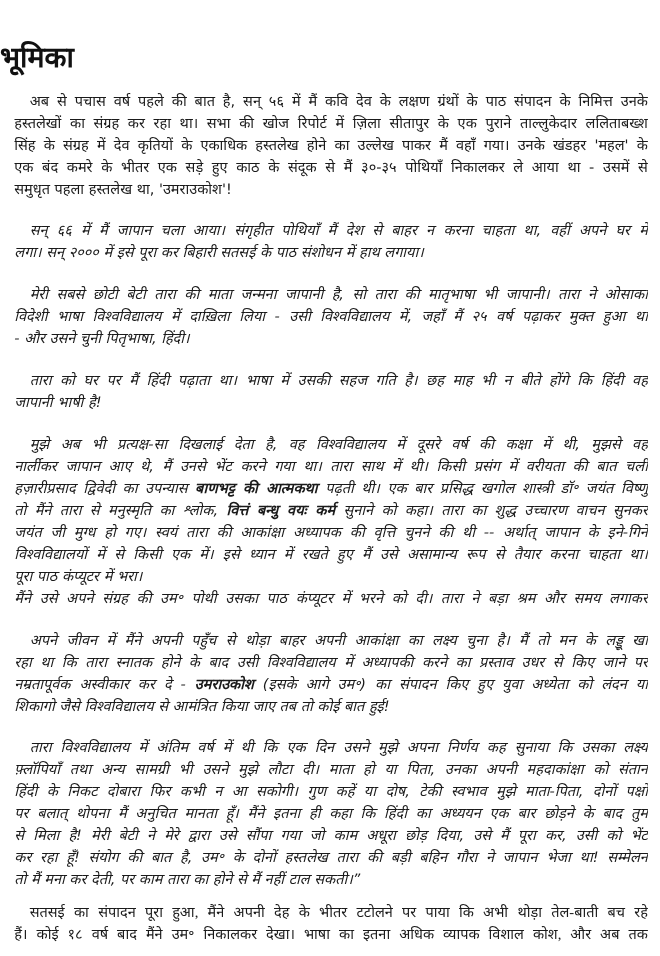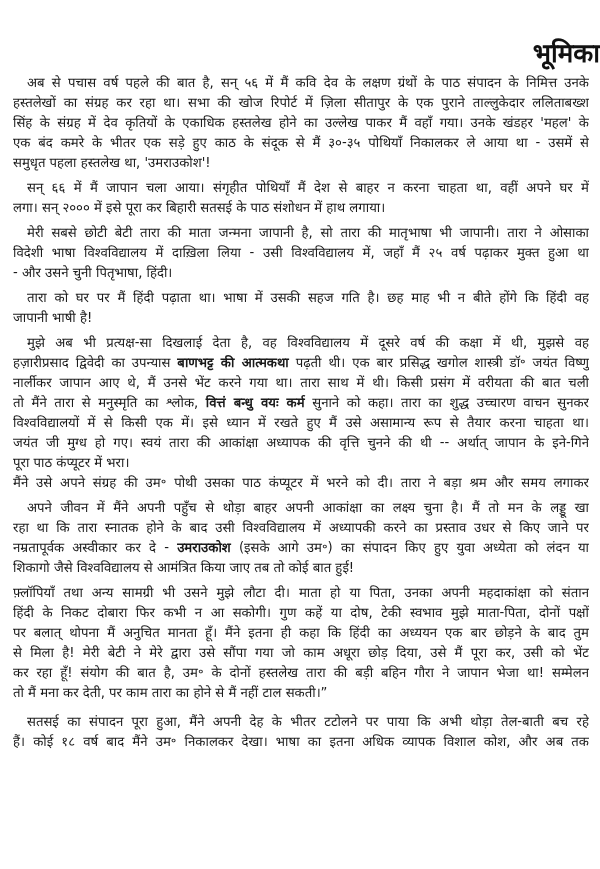--- a/index.html
+++ b/index.html
@@ -4,36 +4,36 @@
   <style>
     html, body { margin: 0; padding: 0; background: #ffffff; }
     body {
       width: 600px; height: 869px; overflow: hidden; position: relative;
       color: #1a1a1a;
       font-family: "DejaVu Sans", "Liberation Sans", sans-serif;
     }
     .page { position: absolute; left: 0; top: 0; width: 600px; height: 869px; }
     .title {
       position: absolute; left: 0; width: 600px; top: 38px;
-      text-align: right; font-size: 26px; font-weight: bold; line-height: 30px;
+      text-align: left; font-size: 26px; font-weight: bold; line-height: 30px;
       color: #111;
     }
     .body-text {
-      position: absolute; left: 13px; width: 576px; top: 73px;
+      position: absolute; left: 13px; width: 576px; top: 83px;
       font-size: 13.2px;
     }
     .para { margin: 0; }
     .line {
       display: block; height: 20px; line-height: 20px; white-space: nowrap;
       text-align: justify; text-align-last: justify; overflow: hidden;
     }
     .line.last { text-align-last: left; }
     .line.indent { padding-left: 14px; }
-    .para.gap { margin-top: 9px; }
-    .para.gap-s { margin-top: 5px; }
+    .para.gap { margin-top: 9px; font-family: Liberation Serif, serif; }
+    .para.gap-s { margin-top: 18px; font-style: italic; }
     b { font-weight: bold; }
   </style>
 </head>
 <body>
 
 <div class="page">
   <div class="title">भूमिका</div>
   <div class="body-text" id="body">
       <div class="para ">
         <span class="line indent">अब से पचास वर्ष पहले की बात है, सन् ५६ में मैं कवि देव के लक्षण ग्रंथों के पाठ संपादन के निमित्त उनके</span>
@@ -50,35 +50,36 @@
         <span class="line indent">मेरी सबसे छोटी बेटी तारा की माता जन्मना जापानी है, सो तारा की मातृभाषा भी जापानी। तारा ने ओसाका</span>
         <span class="line">विदेशी भाषा विश्वविद्यालय में दाख़िला लिया - उसी विश्वविद्यालय में, जहाँ मैं २५ वर्ष पढ़ाकर मुक्त हुआ था</span>
         <span class="line last">- और उसने चुनी पितृभाषा, हिंदी।</span>
       </div>
       <div class="para gap-s">
         <span class="line indent">तारा को घर पर मैं हिंदी पढ़ाता था। भाषा में उसकी सहज गति है। छह माह भी न बीते होंगे कि हिंदी वह</span>
         <span class="line last">जापानी भाषी है!</span>
       </div>
       <div class="para gap-s">
         <span class="line indent">मुझे अब भी प्रत्यक्ष-सा दिखलाई देता है, वह विश्वविद्यालय में दूसरे वर्ष की कक्षा में थी, मुझसे वह</span>
+        <span class="line">नार्लीकर जापान आए थे, मैं उनसे भेंट करने गया था। तारा साथ में थी। किसी प्रसंग में वरीयता की बात चली</span>
         <span class="line">हज़ारीप्रसाद द्विवेदी का उपन्यास <b>बाणभट्ट की आत्मकथा</b> पढ़ती थी। एक बार प्रसिद्ध खगोल शास्त्री डॉ॰ जयंत विष्णु</span>
-        <span class="line">नार्लीकर जापान आए थे, मैं उनसे भेंट करने गया था। तारा साथ में थी। किसी प्रसंग में वरीयता की बात चली</span>
         <span class="line">तो मैंने तारा से मनुस्मृति का श्लोक, <b>वित्तं बन्धु वयः कर्म</b> सुनाने को कहा। तारा का शुद्ध उच्चारण वाचन सुनकर</span>
+        <span class="line">जयंत जी मुग्ध हो गए। स्वयं तारा की आकांक्षा अध्यापक की वृत्ति चुनने की थी -- अर्थात् जापान के इने-गिने</span>
         <span class="line">विश्वविद्यालयों में से किसी एक में। इसे ध्यान में रखते हुए मैं उसे असामान्य रूप से तैयार करना चाहता था।</span>
-        <span class="line">जयंत जी मुग्ध हो गए। स्वयं तारा की आकांक्षा अध्यापक की वृत्ति चुनने की थी -- अर्थात् जापान के इने-गिने</span>
         <span class="line last">पूरा पाठ कंप्यूटर में भरा।</span>
         <span class="line">मैंने उसे अपने संग्रह की उम॰ पोथी उसका पाठ कंप्यूटर में भरने को दी। तारा ने बड़ा श्रम और समय लगाकर</span>
       </div>
       <div class="para gap-s">
         <span class="line indent">अपने जीवन में मैंने अपनी पहुँच से थोड़ा बाहर अपनी आकांक्षा का लक्ष्य चुना है। मैं तो मन के लड्डू खा</span>
         <span class="line">रहा था कि तारा स्नातक होने के बाद उसी विश्वविद्यालय में अध्यापकी करने का प्रस्ताव उधर से किए जाने पर</span>
         <span class="line">नम्रतापूर्वक अस्वीकार कर दे - <b>उमराउकोश</b> (इसके आगे उम॰) का संपादन किए हुए युवा अध्येता को लंदन या</span>
         <span class="line last">शिकागो जैसे विश्वविद्यालय से आमंत्रित किया जाए तब तो कोई बात हुई!</span>
       </div>
       <div class="para gap-s">
+        <span class="line indent">तारा विश्वविद्यालय में अंतिम वर्ष में थी कि एक दिन उसने मुझे अपना निर्णय कह सुनाया कि उसका लक्ष्य</span>
         <span class="line">फ़्लॉपियाँ तथा अन्य सामग्री भी उसने मुझे लौटा दी। माता हो या पिता, उनका अपनी महदाकांक्षा को संतान</span>
         <span class="line">हिंदी के निकट दोबारा फिर कभी न आ सकोगी। गुण कहें या दोष, टेकी स्वभाव मुझे माता-पिता, दोनों पक्षों</span>
         <span class="line">पर बलात् थोपना मैं अनुचित मानता हूँ। मैंने इतना ही कहा कि हिंदी का अध्ययन एक बार छोड़ने के बाद तुम</span>
         <span class="line">से मिला है! मेरी बेटी ने मेरे द्वारा उसे सौंपा गया जो काम अधूरा छोड़ दिया, उसे मैं पूरा कर, उसी को भेंट</span>
         <span class="line">कर रहा हूँ! संयोग की बात है, उम॰ के दोनों हस्तलेख तारा की बड़ी बहिन गौरा ने जापान भेजा था! सम्मेलन</span>
         <span class="line last">तो मैं मना कर देती, पर काम तारा का होने से मैं नहीं टाल सकती।”</span>
       </div>
       <div class="para gap">
         <span class="line indent">सतसई का संपादन पूरा हुआ, मैंने अपनी देह के भीतर टटोलने पर पाया कि अभी थोड़ा तेल-बाती बच रहे</span>
         <span class="line">हैं। कोई १८ वर्ष बाद मैंने उम॰ निकालकर देखा। भाषा का इतना अधिक व्यापक विशाल कोश, और अब तक</span>

